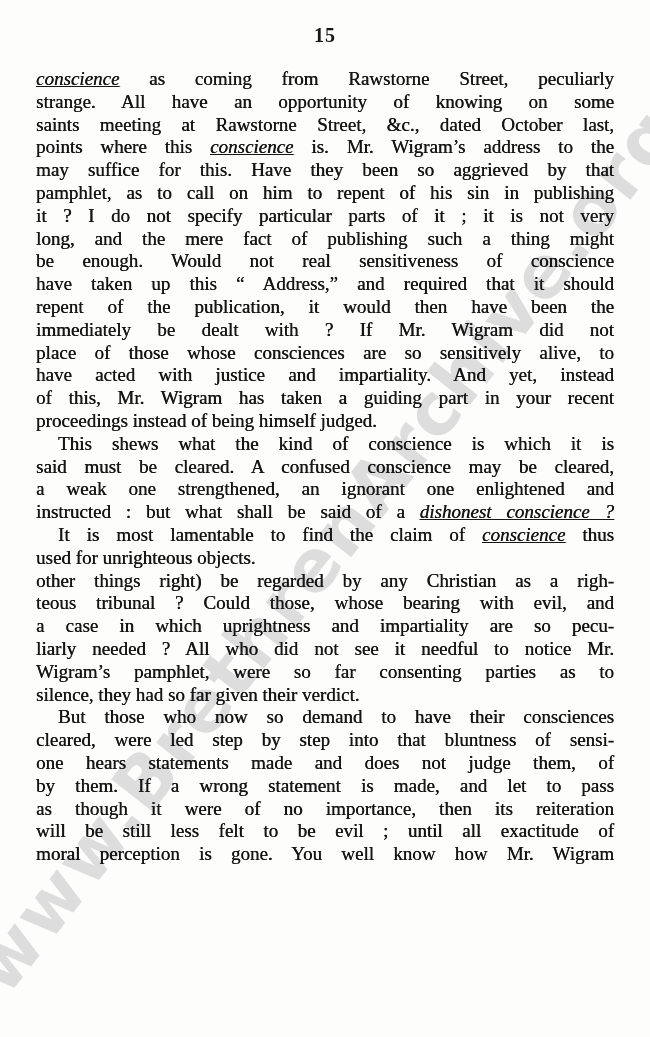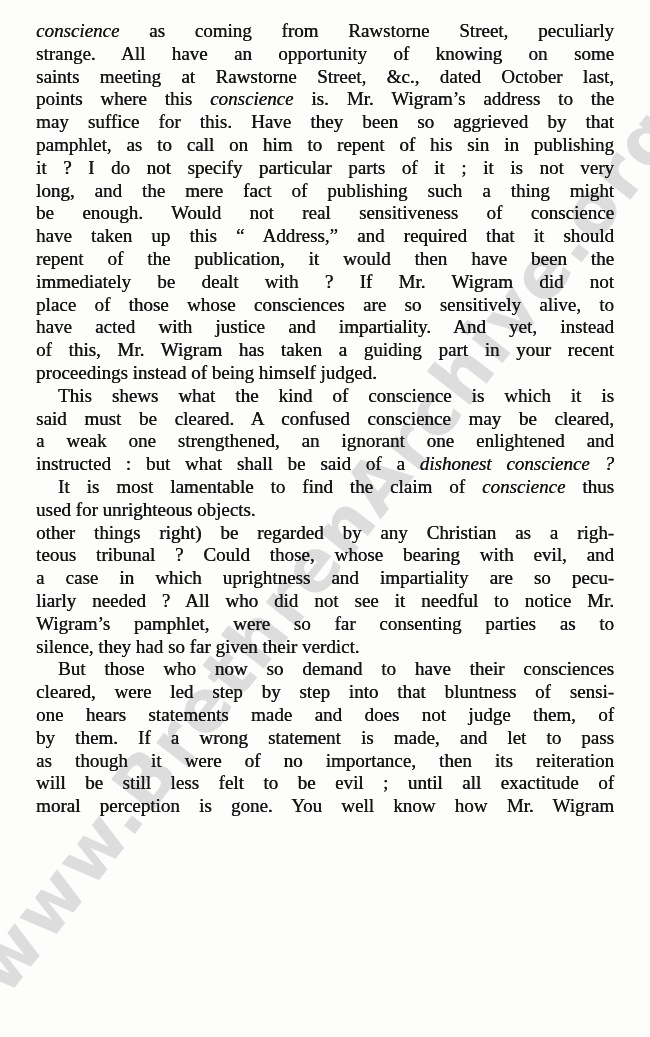--- a/index.html
+++ b/index.html
@@ -55,28 +55,30 @@
   }
   .line.nj {
     text-align: left;
     text-align-last: left;
   }
   .line.indent {
     text-indent: 22px;
   }
   .line i {
     font-style: italic;
+    text-decoration: underline;
   }
 </style>
 </head>
 <body>
 
 <div class="page">
   <div class="watermark">www.BrethrenArchive.org</div>
 
+  <div class="page-number">15</div>
 
   <div class="text-block" id="text-block">
       <div>
         <div class="line"><i>conscience</i><span> as coming from Rawstorne Street, peculiarly</span></div>
         <div class="line"><span>strange.  All have an opportunity of knowing on some</span></div>
         <div class="line"><span>saints meeting at Rawstorne Street, &amp;c., dated October last,</span></div>
         <div class="line"><span>points where this </span><i>conscience</i><span> is.  Mr. Wigram’s address to the</span></div>
         <div class="line"><span>may suffice for this.  Have they been so aggrieved by that</span></div>
         <div class="line"><span>pamphlet, as to call on him to repent of his sin in publishing</span></div>
         <div class="line"><span>it ?  I do not specify particular parts of it ; it is not very</span></div>

